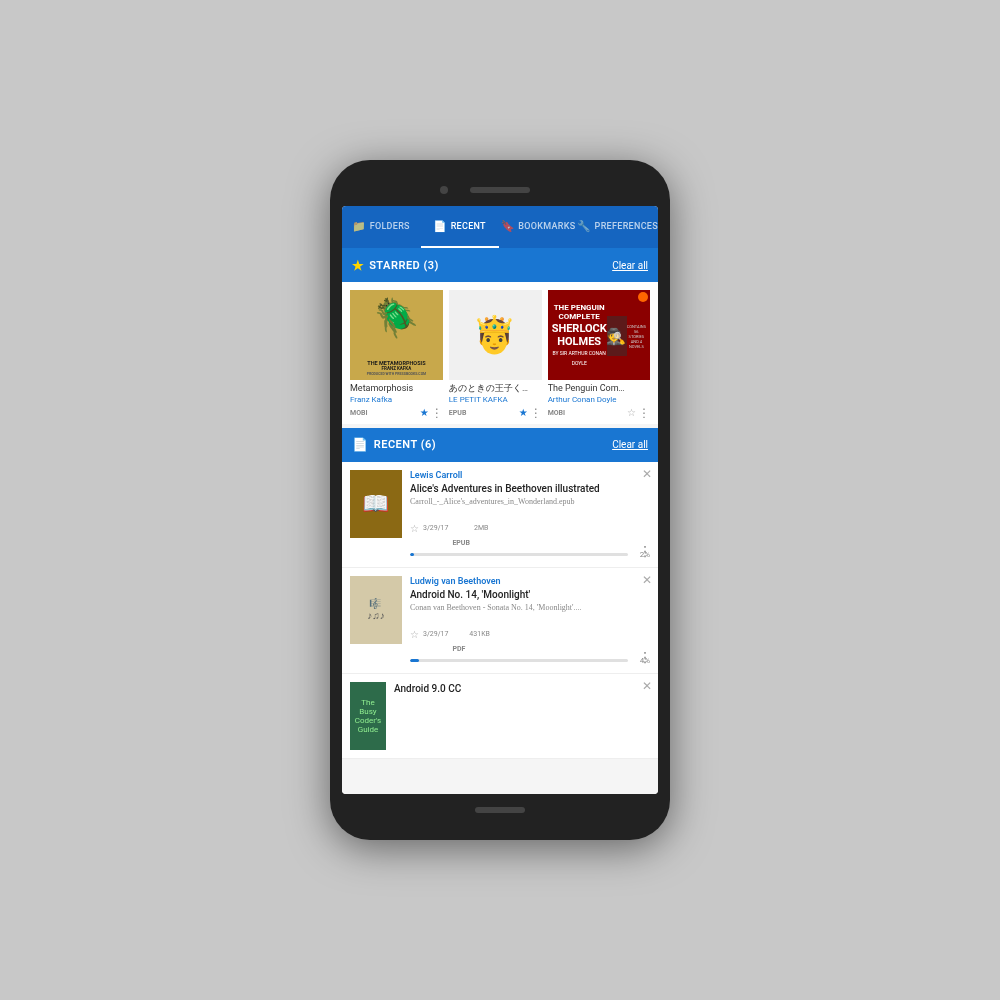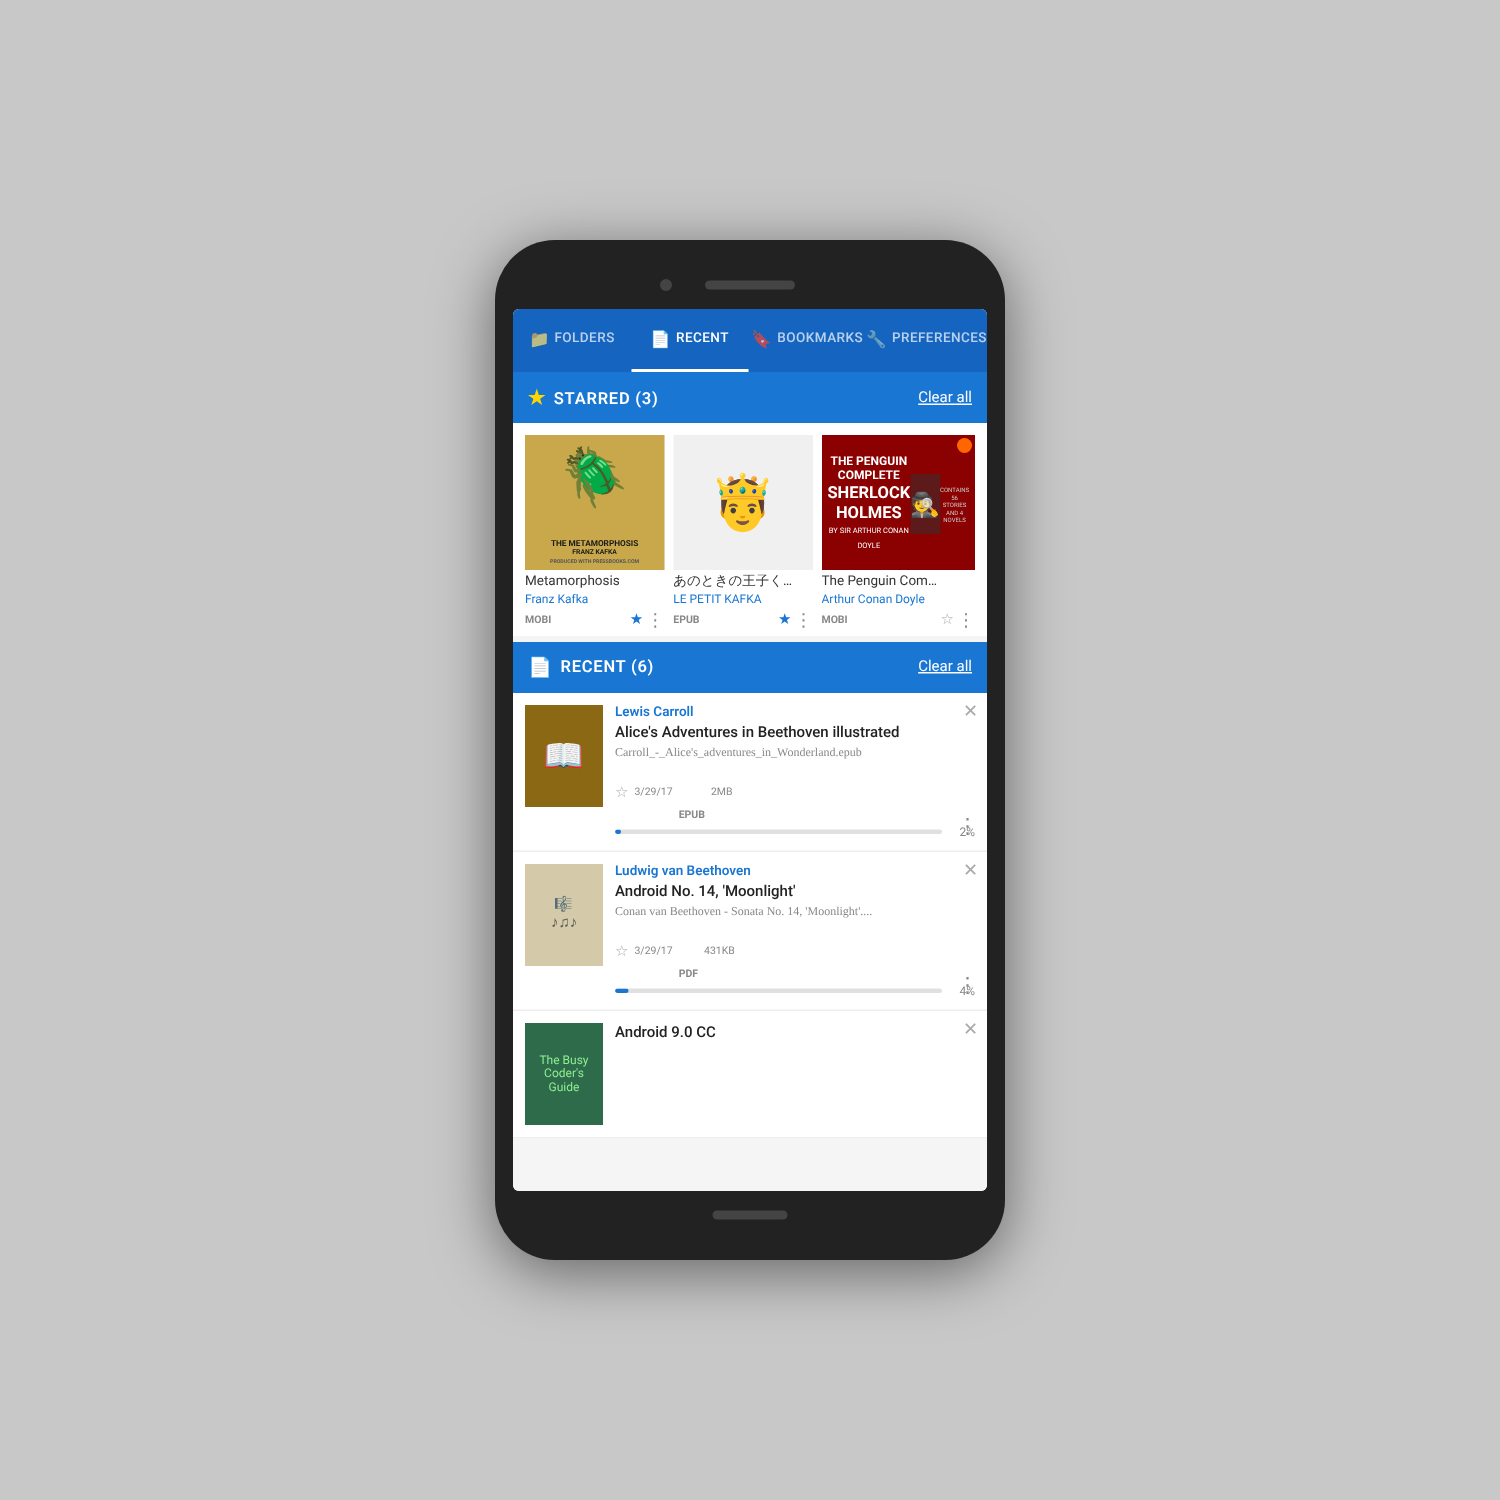--- a/index.html
+++ b/index.html
@@ -315,21 +315,21 @@
       justify-content: center;
       font-size: 10px;
       color: #555;
       text-align: center;
       padding: 2px;
       line-height: 1.2;
     }
 
     .thumb-android {
       background: #2d6b4a;
-      width: 52px;
+      width: 36px;
       height: 68px;
       display: flex;
       align-items: center;
       justify-content: center;
       font-size: 9px;
       color: #fff;
       text-align: center;
       padding: 2px;
     }
 

